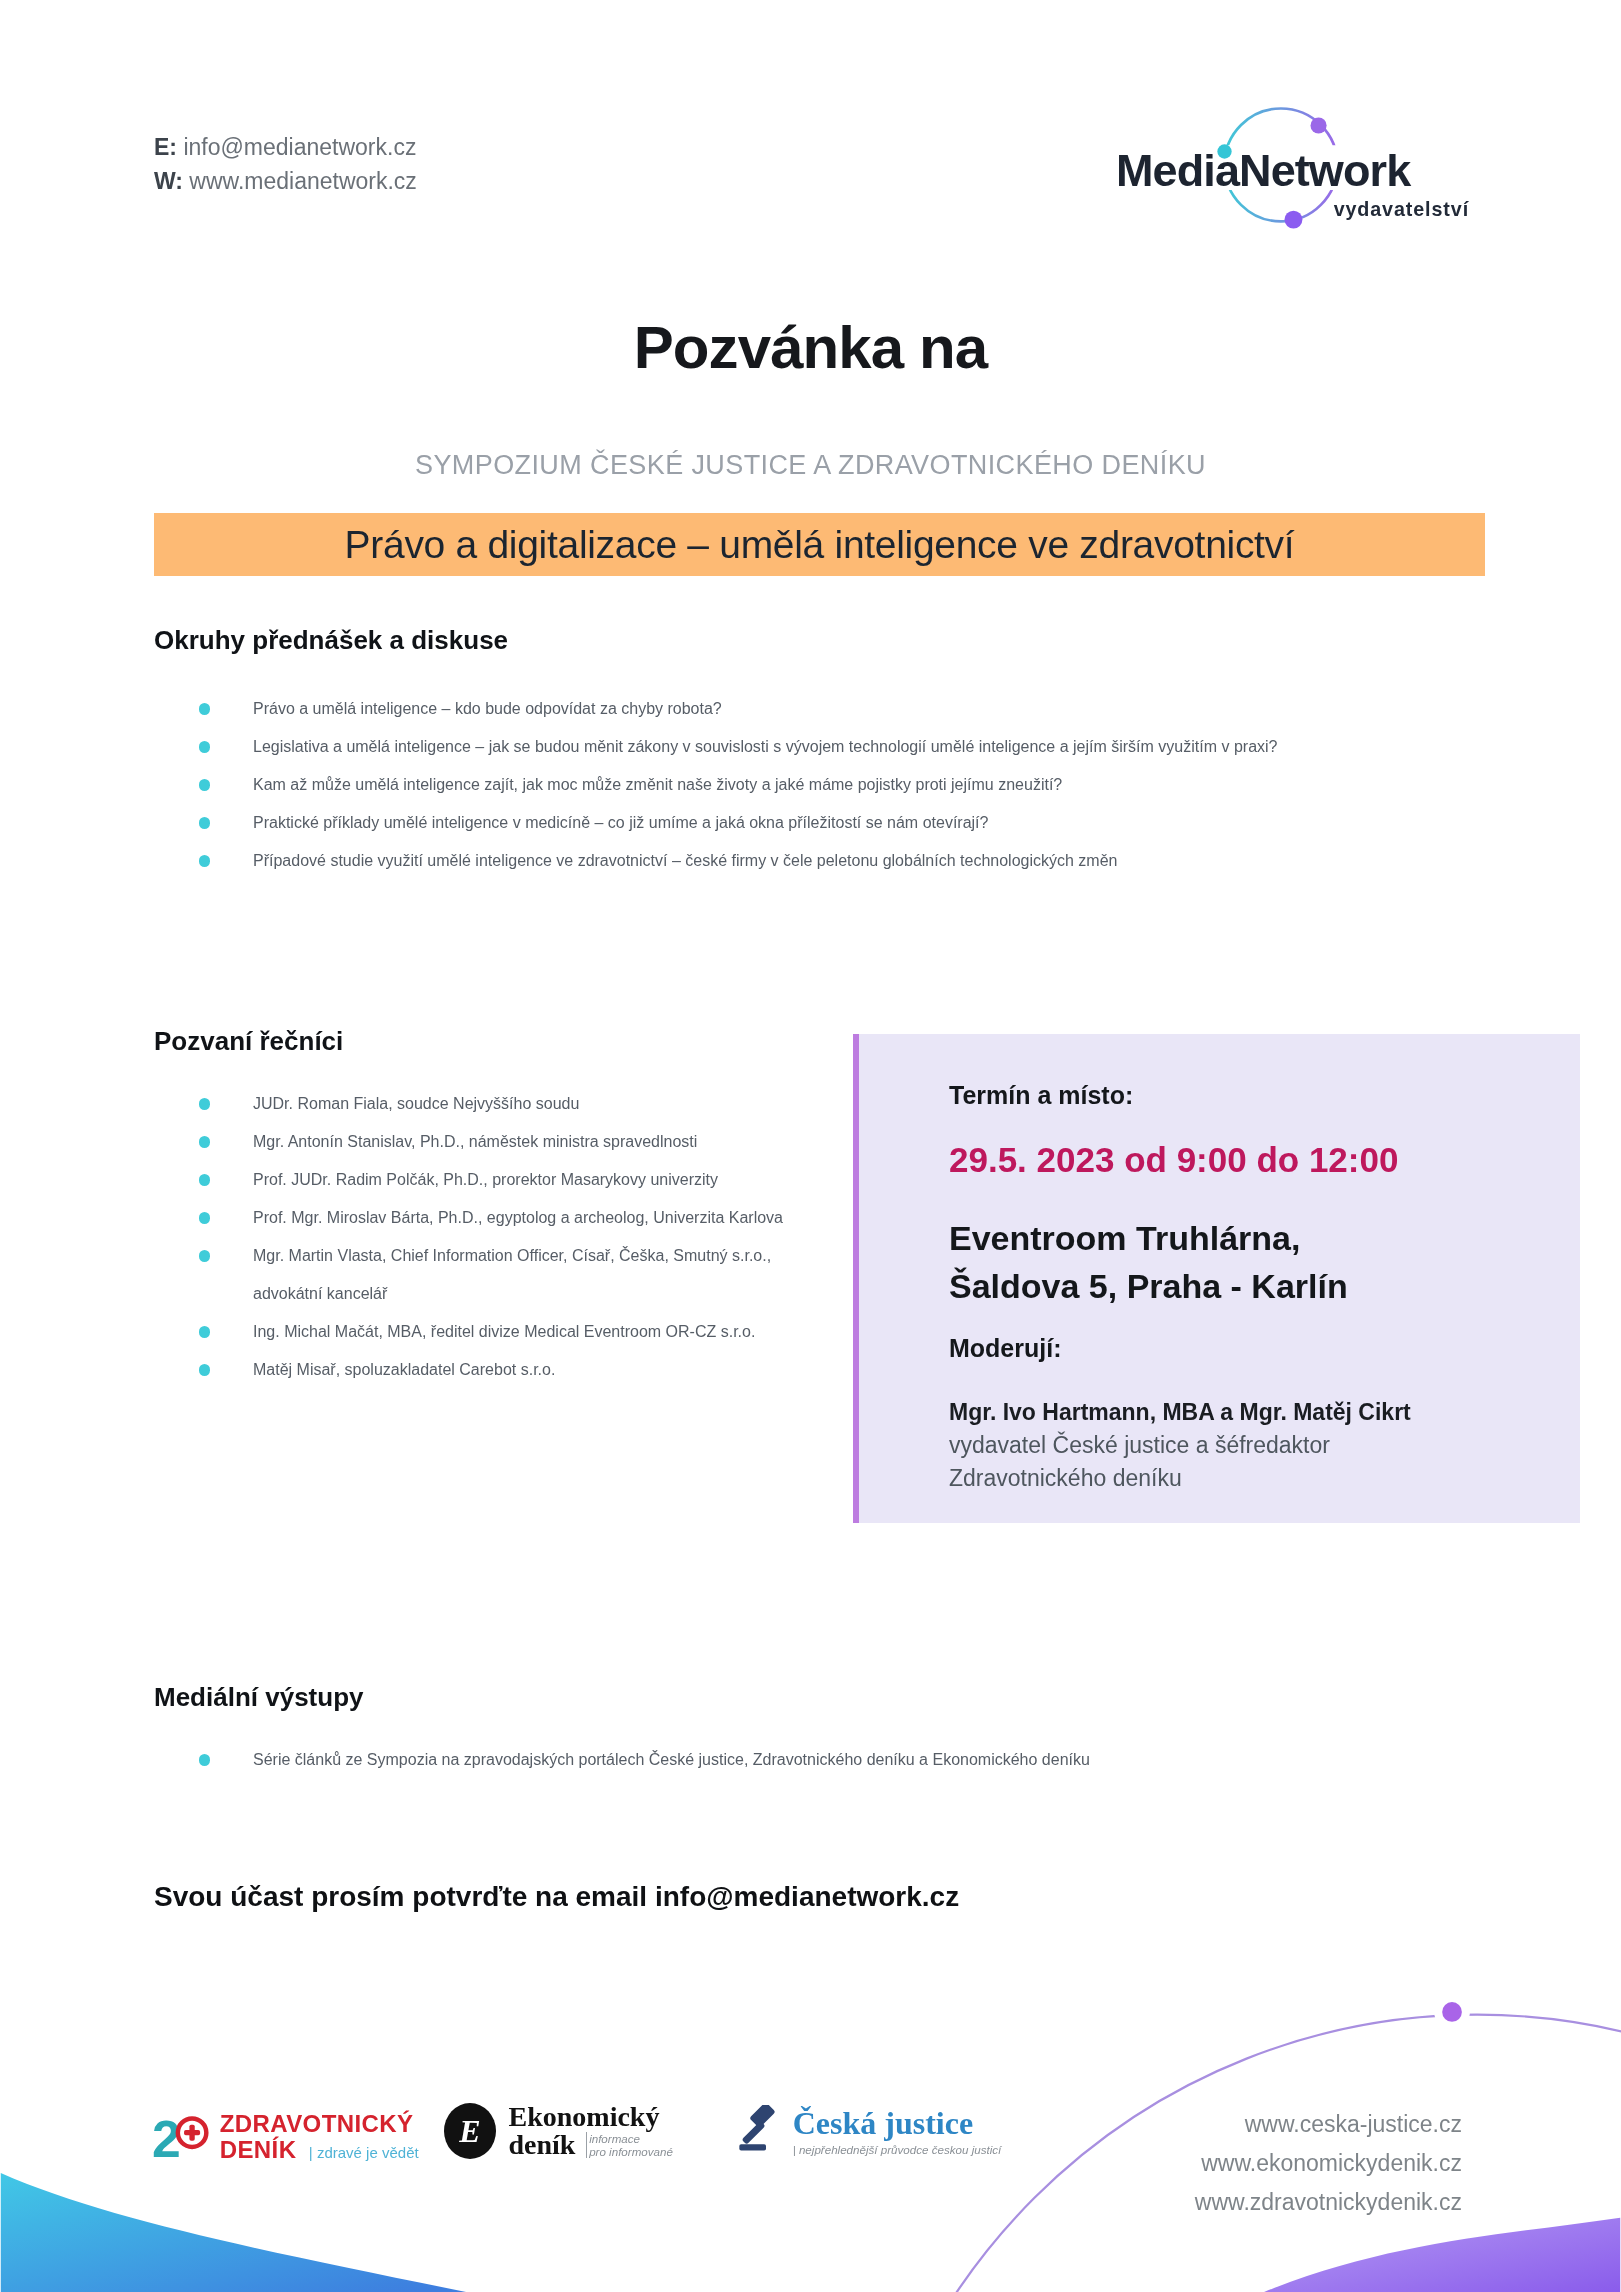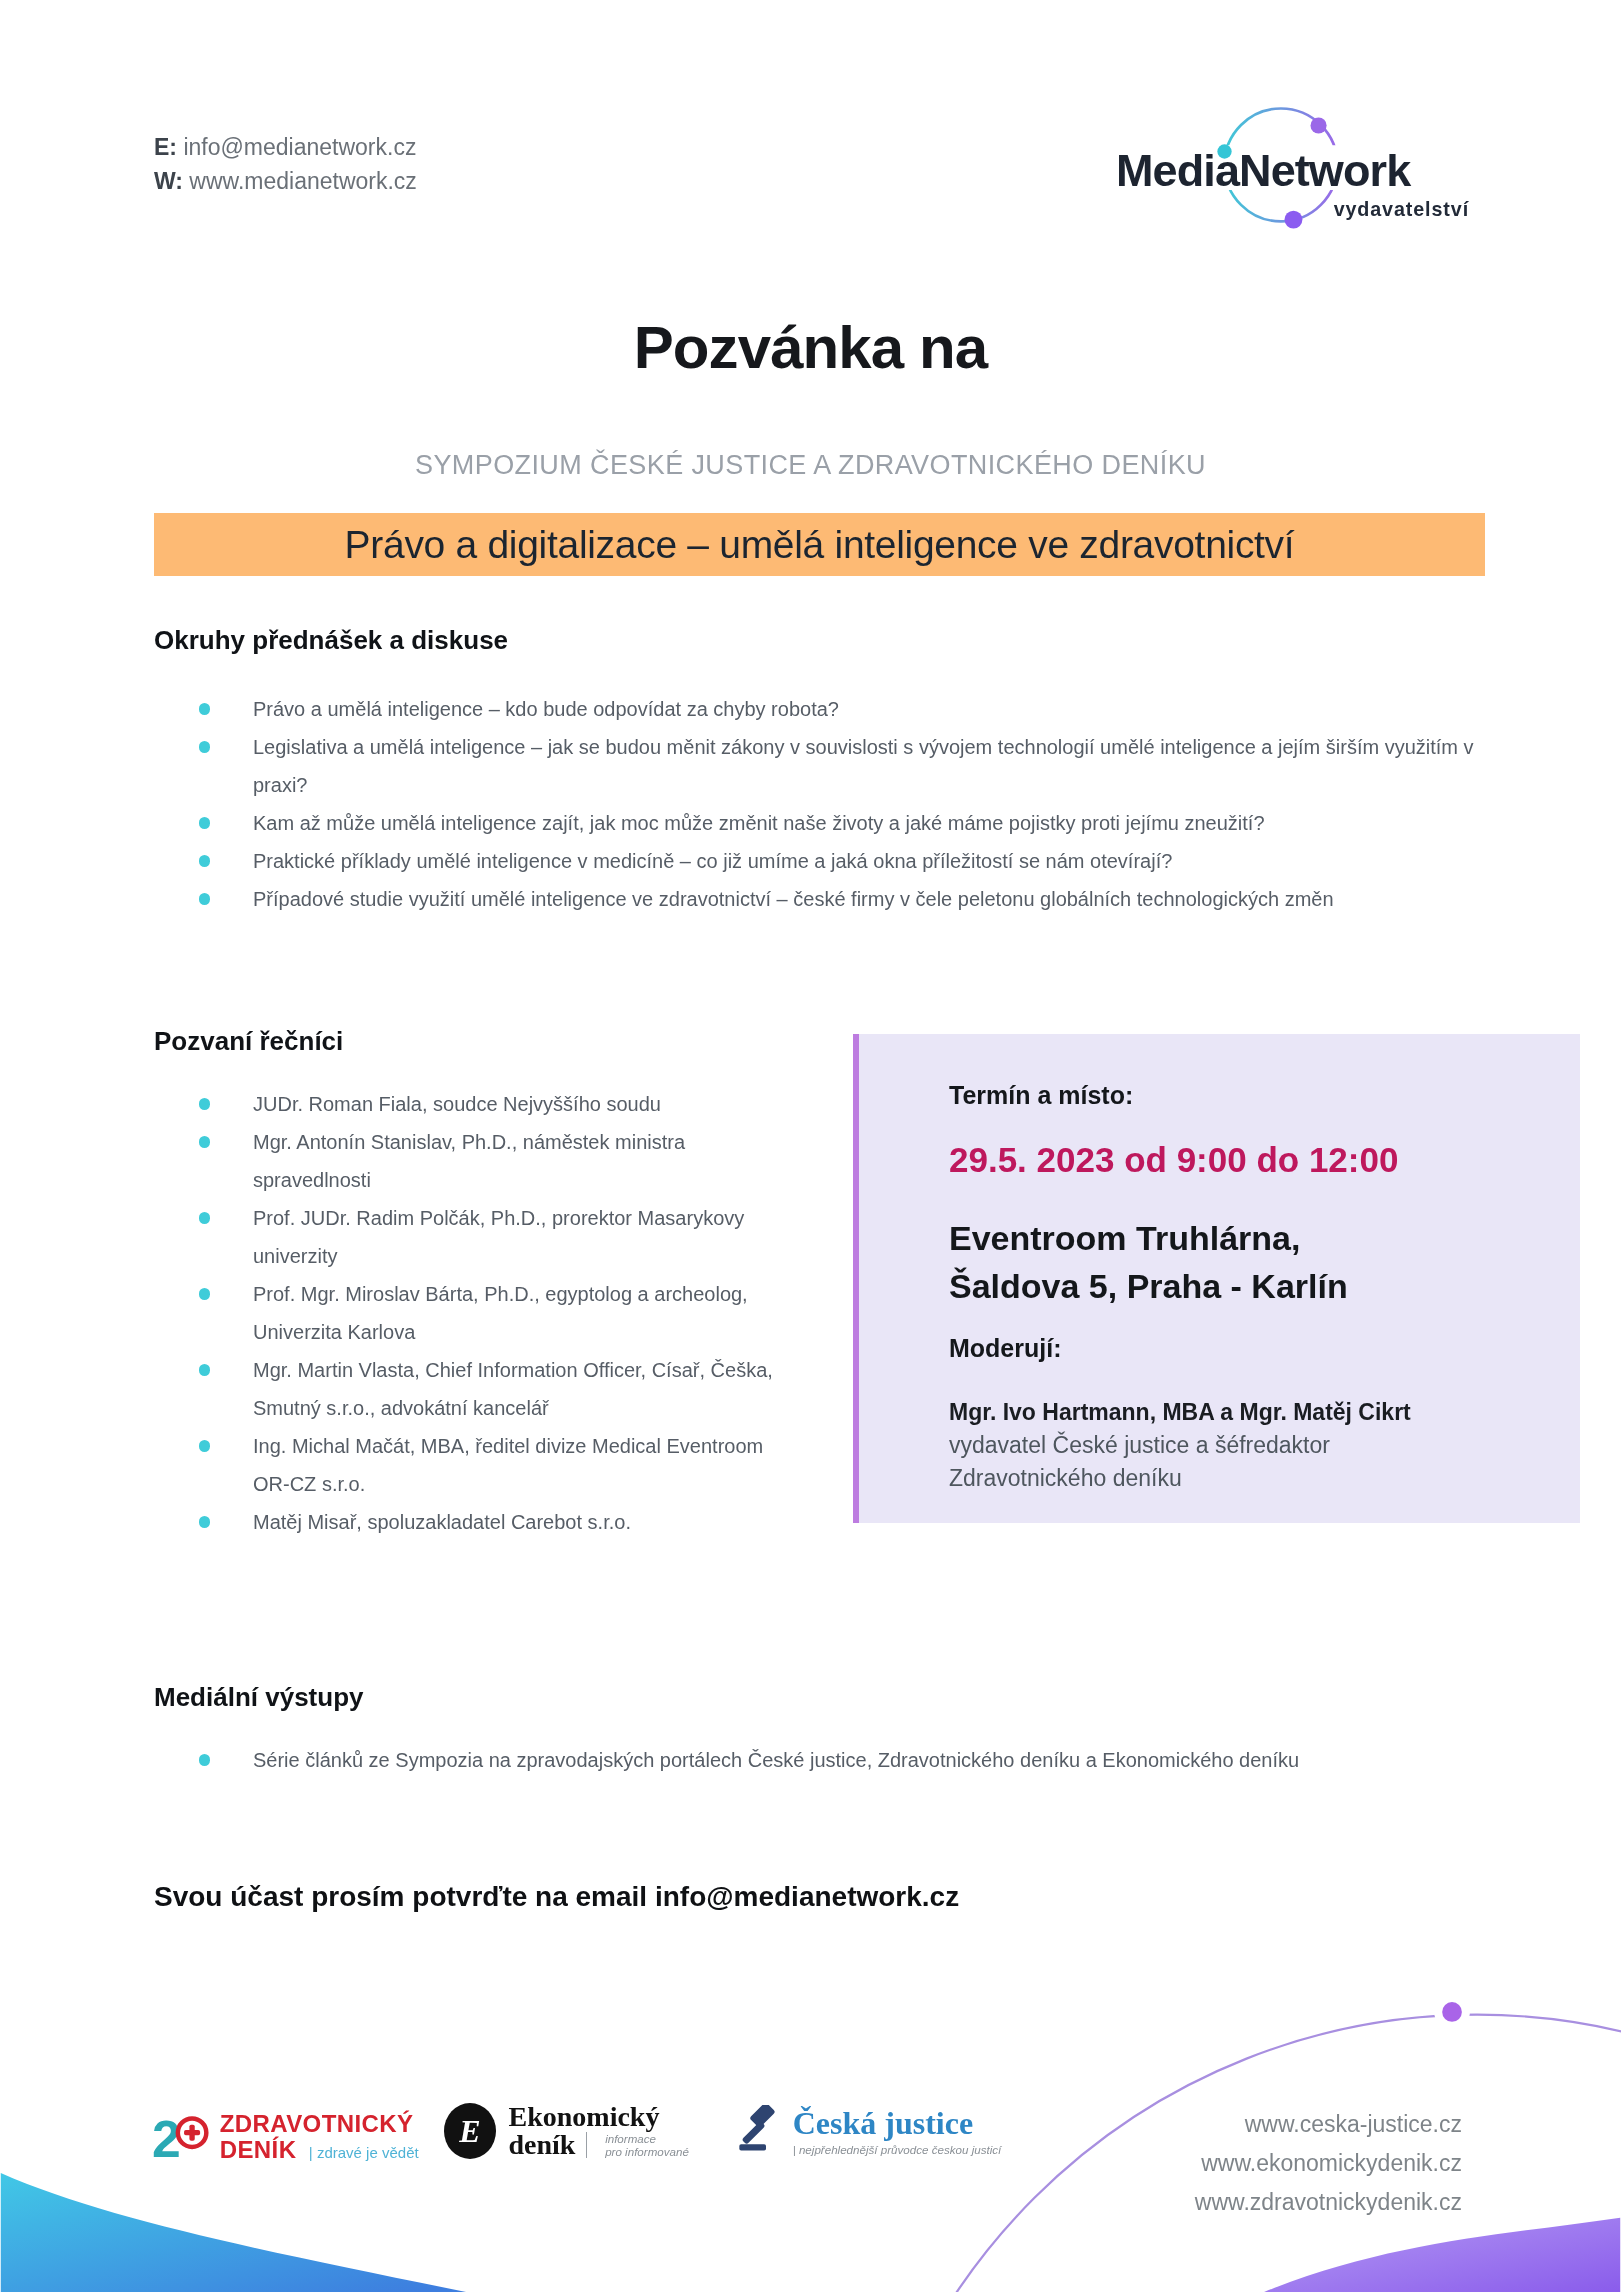--- a/index.html
+++ b/index.html
@@ -27,21 +27,21 @@
   .subtitle{left:0;top:450px;width:100%;text-align:center;font-size:27px;
             color:#9aa0a8;letter-spacing:0.4px;}
   .banner{left:154px;top:513px;width:1331px;height:63px;background:#fdba74;
           display:flex;align-items:center;justify-content:center;
           font-size:39px;font-weight:400;color:#1c2530;letter-spacing:-0.3px;white-space:nowrap;}
 
   
   .sec-h{font-size:26px;font-weight:800;color:#101317;}
 
   
-  .bullets{list-style:none;margin:0;padding:0;font-size:20px;line-height:38px;color:#565d66;}
+  .bullets{list-style:none;margin:0;padding:0;font-size:16px;line-height:38px;color:#565d66;}
   .bullets li{position:relative;padding-left:56px;}
   .bullets li::before{content:"";position:absolute;left:1.8px;top:13.4px;width:11.6px;height:11.6px;
                       border-radius:50%;background:#3fccd9;}
 
   .topics-list{left:197px;top:690px;width:1290px;}
   .speakers-list{left:197px;top:1085px;width:587px;}
   .media-list{left:197px;top:1741px;width:1173px;}
 
   
   .event-box{left:853px;top:1034px;width:727px;height:489px;background:#e9e6f7;
@@ -64,21 +64,21 @@
   .zd-line2{display:flex;align-items:baseline;}
   .zd-tag{margin-left:12.5px;font-size:15px;font-weight:400;color:#4fb3d6;letter-spacing:0;}
   .ek{left:444px;top:2103px;}
   .ek-mark{width:52px;height:56px;border-radius:50%;background:#111111;display:flex;
            align-items:center;justify-content:center;}
   .ek-mark span{font-family:"Liberation Serif", serif;font-style:italic;font-weight:700;
                 color:#ffffff;font-size:32px;}
   .ek-text{margin-left:12.5px;font-family:"Liberation Serif", serif;font-weight:700;
            color:#121212;font-size:28px;line-height:28px;}
   .ek-line2{display:flex;align-items:center;}
-  .ek-tag{margin-left:10.7px;padding-left:18px;border-left:0.9px solid #9aa0a6;
+  .ek-tag{margin-left:10.7px;padding-left:2px;border-left:0.9px solid #9aa0a6;
           font-family:"Liberation Sans", sans-serif;font-weight:400;color:#8a9096;
           font-size:11.6px;line-height:13.4px;font-style:italic;}
   .cj{left:734px;top:2105px;}
   .cj-text{margin-left:10.7px;}
   .cj-name{font-family:"Liberation Serif", serif;font-weight:700;font-size:32px;
            color:#2e86c5;line-height:34px;}
   .cj-tag{font-size:11.6px;color:#8a9096;font-style:italic;margin-top:3.6px;}
 
   
   .urls{left:1111px;top:2105px;width:351px;text-align:right;font-size:23px;

